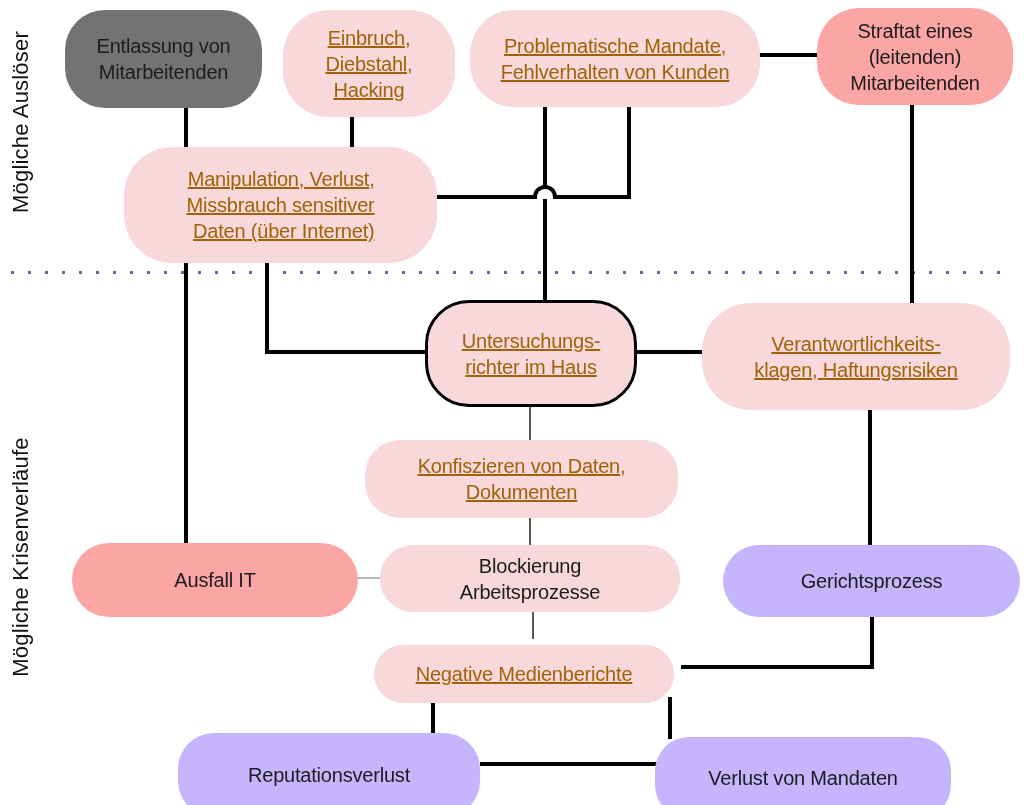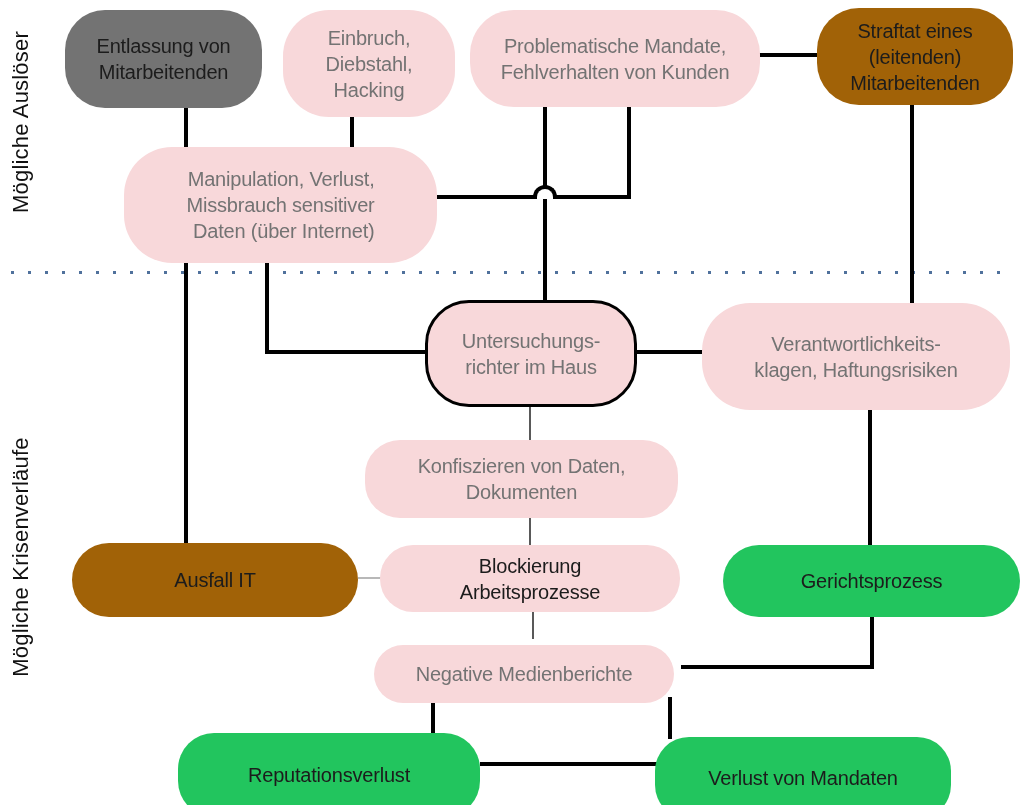--- a/index.html
+++ b/index.html
@@ -14,23 +14,23 @@
     position:absolute;
     box-sizing:border-box;
     display:flex;align-items:center;justify-content:center;
     text-align:center;
     white-space:pre-line;
     font-size:20px;line-height:26px;
     letter-spacing:-0.2px;
   }
   .fill-pink{background:#f8d8da;}
   .fill-mint{background:#737373;}
-  .fill-orange{background:#a16207;}
-  .fill-gray{background:#22c55e;}
-  .txt-navy{color:#737373;}
+  .fill-orange{background:#fca5a5;}
+  .fill-gray{background:#c4b5fd;}
+  .txt-navy{color:#a16207;text-decoration:underline;}
   .txt-black{color:#1c1c1c;}
   .emph{border:3px solid #000;}
   .seg{position:absolute;background:#000;}
   .seg.thin{background:#595959;}
   .seg.lightthin{background:#b8b8b8;}
   #divider{
     position:absolute;
     left:4px;top:270px;width:1008px;height:5px;
     background-image:radial-gradient(circle, #50719c 1.6px, rgba(80,113,156,0) 1.9px);
     background-size:17px 5px;

